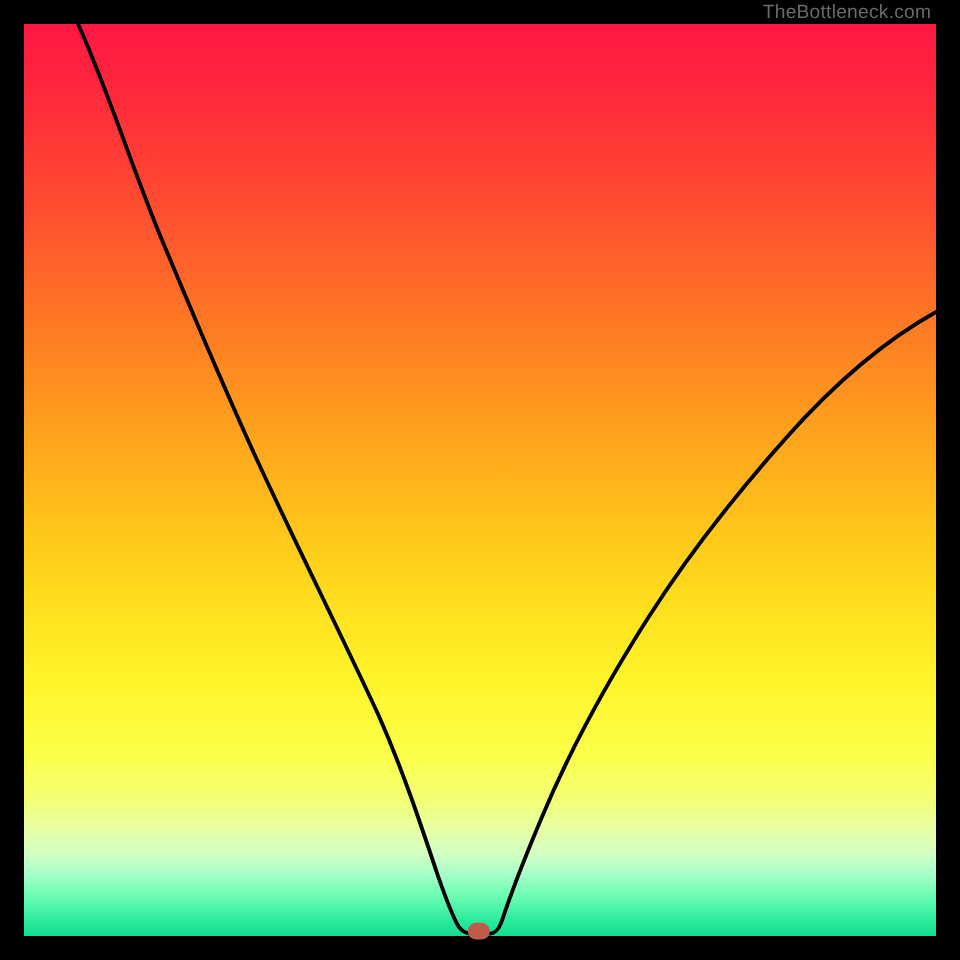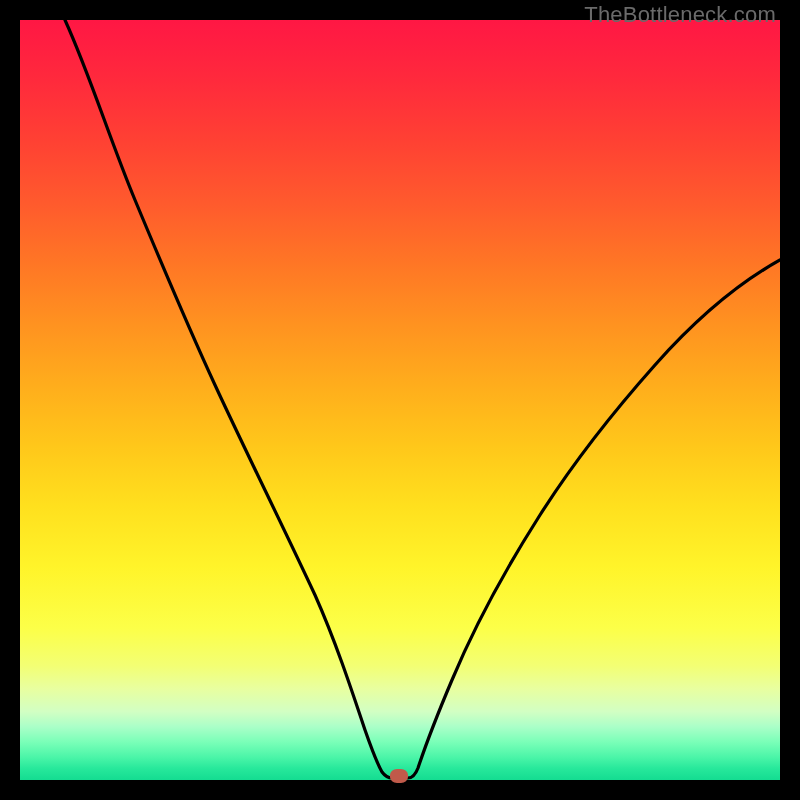--- a/index.html
+++ b/index.html
@@ -43,21 +43,21 @@
       #4bf5a8 97%,
       #27e89b 98.5%,
       #14dc91 100%
     );
   }
   .watermark {
     position: absolute;
     top: 2px;
     right: 24px;
     color: #6a6a6a;
-    font-size: 22px;
+    font-size: 16px;
     font-weight: 500;
     letter-spacing: 0.2px;
     user-select: none;
   }
   svg.curve {
     position: absolute;
     left: 0;
     top: 0;
     width: 760px;
     height: 760px;

